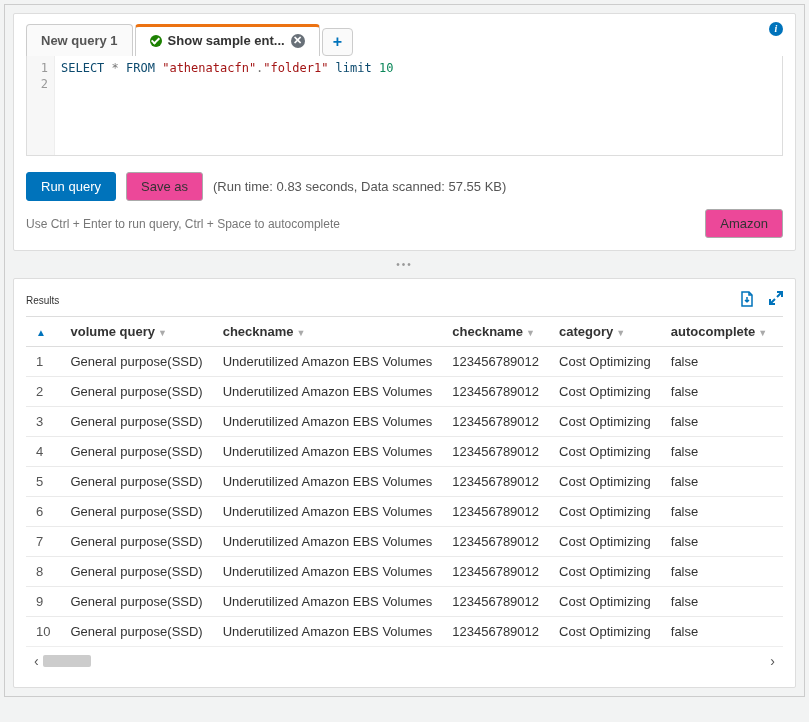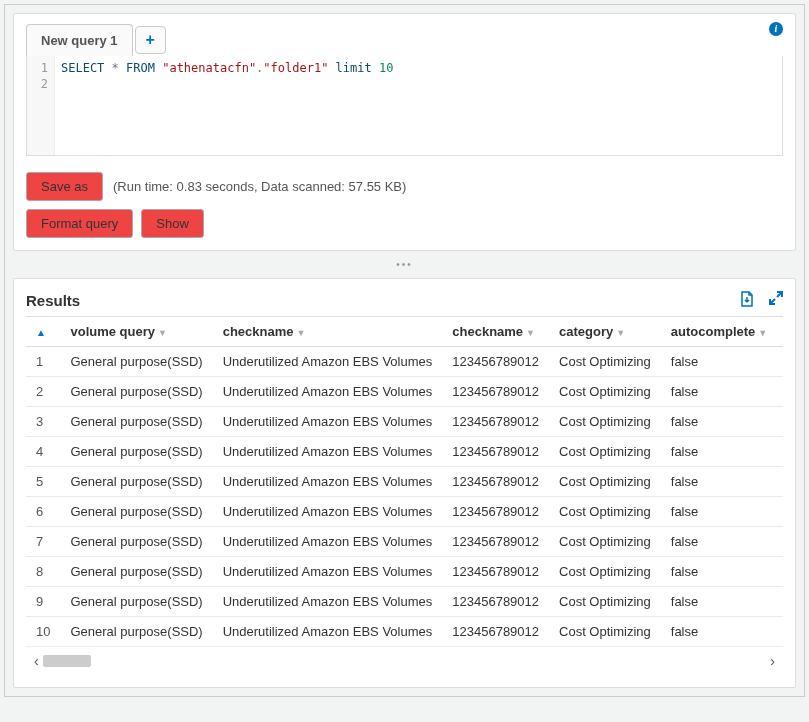--- a/index.html
+++ b/index.html
@@ -1,48 +1,48 @@
 <!DOCTYPE html>
 <html><head>
 <meta charset="utf-8">
 <style>
 * { box-sizing: border-box; margin: 0; padding: 0; }
 body { font-family: "Amazon Ember", "Helvetica Neue", Arial, sans-serif; font-size: 13px; color: #333; background: #f2f3f3; padding: 4px; }
 .outer { border: 1px solid #ccc; background: #f2f3f3; padding: 0; }
 .panel { background: #fff; border: 1px solid #ddd; margin: 8px; border-radius: 2px; position: relative; }
 .query-panel { padding: 0 12px 12px 12px; }
 .info-icon { position: absolute; top: 8px; right: 12px; width: 14px; height: 14px; border-radius: 50%; background: #0073bb; color: #fff; font-size: 10px; font-weight: bold; text-align: center; line-height: 14px; font-style: italic; font-family: Georgia, serif; }
-.tabs { display: flex; align-items: center; padding-top: 10px; }
+.tabs { display: flex; align-items: flex-end; padding-top: 10px; }
 .tab { padding: 8px 14px; border: 1px solid #ccc; border-bottom: none; border-radius: 4px 4px 0 0; margin-right: 2px; background: #fafafa; font-size: 13px; cursor: pointer; display: flex; align-items: center; gap: 6px; }
 .tab.inactive { color: #555; font-weight: bold; border-top: 1px solid #ccc; }
 .tab.active { background: #fff; border-top: 3px solid #ec7211; font-weight: bold; padding-top: 6px; }
 .tab-icon-ok { width: 12px; height: 12px; border-radius: 50%; background: #1d8102; position: relative; }
 .tab-icon-ok::after { content: ""; position: absolute; left: 3px; top: 1.5px; width: 3px; height: 6px; border: solid #fff; border-width: 0 2px 2px 0; transform: rotate(45deg); }
 .tab-close { width: 14px; height: 14px; border-radius: 50%; background: #687078; color: #fff; font-size: 11px; line-height: 13px; text-align: center; cursor: pointer; }
 .tab-add { padding: 6px 10px; border: 1px solid #ccc; border-radius: 4px; background: #fafafa; color: #0073bb; font-weight: bold; font-size: 16px; cursor: pointer; line-height: 14px; }
 .editor { border: 1px solid #ddd; border-top: none; background: #fff; display: flex; height: 100px; font-family: Consolas, Monaco, monospace; font-size: 12px; }
 .gutter { width: 28px; background: #f7f7f7; color: #999; text-align: right; padding: 4px 6px 0 0; border-right: 1px solid #eee; }
 .gutter div { line-height: 16px; }
 .code { padding: 4px 6px; line-height: 16px; white-space: pre; }
 .kw { color: #0c4a6e; }
 .str { color: #a31515; }
 .op { color: #777; }
 .num { color: #098658; }
 .toolbar { display: flex; align-items: center; gap: 10px; margin-top: 16px; }
-.btn { padding: 6px 14px; border: 1px solid #aaa; border-radius: 3px; background: #ef4444; font-size: 13px; cursor: pointer; color: #333; }
+.btn { padding: 6px 14px; border: 1px solid #aaa; border-radius: 3px; background: #ec4899; font-size: 13px; cursor: pointer; color: #333; }
 .btn-primary { background: #0073bb; border-color: #0073bb; color: #fff; }
 .caret::after { content: ""; display: inline-block; margin-left: 6px; border: 4px solid transparent; border-top-color: #555; vertical-align: middle; }
 .stats { color: #555; font-size: 13px; }
 .toolbar2 { display: flex; justify-content: space-between; align-items: center; margin-top: 8px; }
 .hint { color: #777; font-size: 12px; }
 .right-btns { display: flex; gap: 8px; }
 .drag-handle { text-align: center; color: #999; font-size: 10px; letter-spacing: 2px; cursor: row-resize; }
 .results-panel { padding: 12px; }
 .results-header { display: flex; justify-content: space-between; align-items: center; margin-bottom: 6px; }
-.results-title { font-size: 15px; font-weight: bold; }
+.results-title { font-size: 10px; font-weight: normal; }
 .results-actions { display: flex; gap: 14px; }
 .dl-icon, .expand-icon { color: #0073bb; cursor: pointer; }
 .table-wrap { overflow-x: auto; border-bottom: 1px solid #eee; }
 table { border-collapse: collapse; width: 100%; min-width: 780px; }
 th, td { text-align: left; padding: 7px 10px; border-top: 1px solid #eaeaea; font-size: 13px; white-space: nowrap; }
 th { font-weight: bold; color: #333; border-top: 1px solid #ddd; border-bottom: 1px solid #ddd; }
 th.rownum, td.rownum { color: #555; width: 30px; }
 .sort-asc { color: #0073bb; font-size: 10px; margin-right: 4px; }
 .col-caret { color: #aaa; font-size: 9px; margin-left: 3px; }
 .scroll-row { display: flex; align-items: center; padding: 6px 4px; }
@@ -55,40 +55,46 @@
 
 <div class="outer">
 
   <div class="panel query-panel">
     <div class="info-icon">i</div>
 
     <div class="tabs">
       <div class="tab inactive">
         <span>New query 1</span>
       </div>
+      <div class="tab active">
+        <span class="tab-icon-ok"></span>
+        <span>Show sample ent...</span>
+        <span class="tab-close">✕</span>
+      </div>
       <div class="tab-add">+</div>
     </div>
 
     <div class="editor">
       <div class="gutter">
         <div>1</div>
         <div>2</div>
       </div>
       <div class="code"><span class="kw">SELECT</span><span class="op"> * </span><span class="kw">FROM</span><span> </span><span class="str">"athenatacfn"</span><span class="op">.</span><span class="str">"folder1"</span><span> </span><span class="kw">limit</span><span> </span><span class="num">10</span></div>
     </div>
 
     <div class="toolbar">
+      <button class="btn btn-primary">Run query</button>
       <button class="btn">Save as</button>
       <span class="stats">(Run time: 0.83 seconds, Data scanned: 57.55 KB)</span>
     </div>
 
     <div class="toolbar2">
+      <span class="hint">Use Ctrl + Enter to run query, Ctrl + Space to autocomplete</span>
       <div class="right-btns">
-        <button class="btn">Format query</button>
-        <button class="btn">Show</button>
+        <button class="btn">Amazon</button>
       </div>
     </div>
   </div>
 
   <div class="drag-handle">•••</div>
 
   <div class="panel results-panel">
     <div class="results-header">
       <div class="results-title">Results</div>
       <div class="results-actions">

